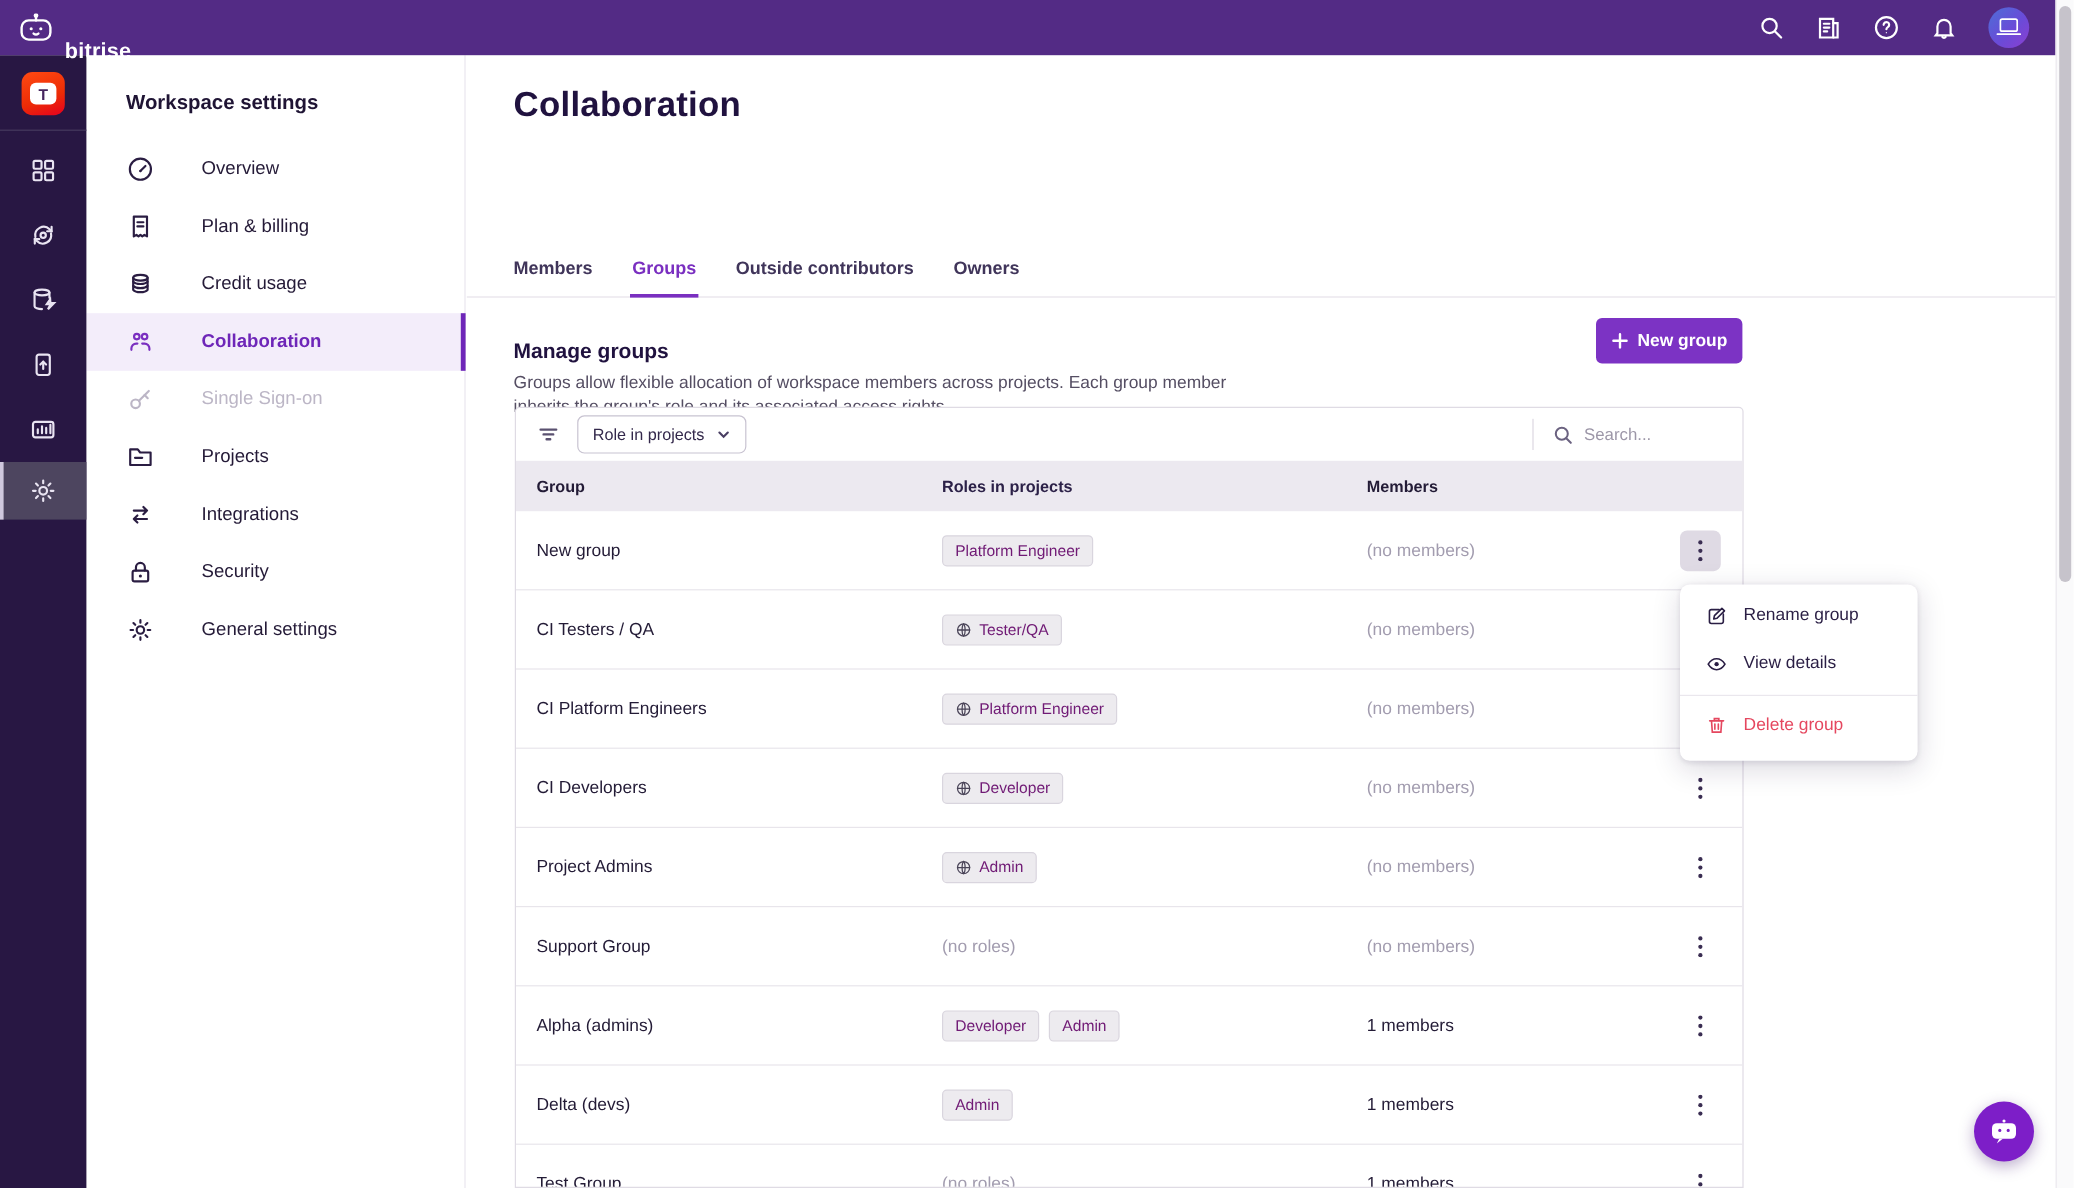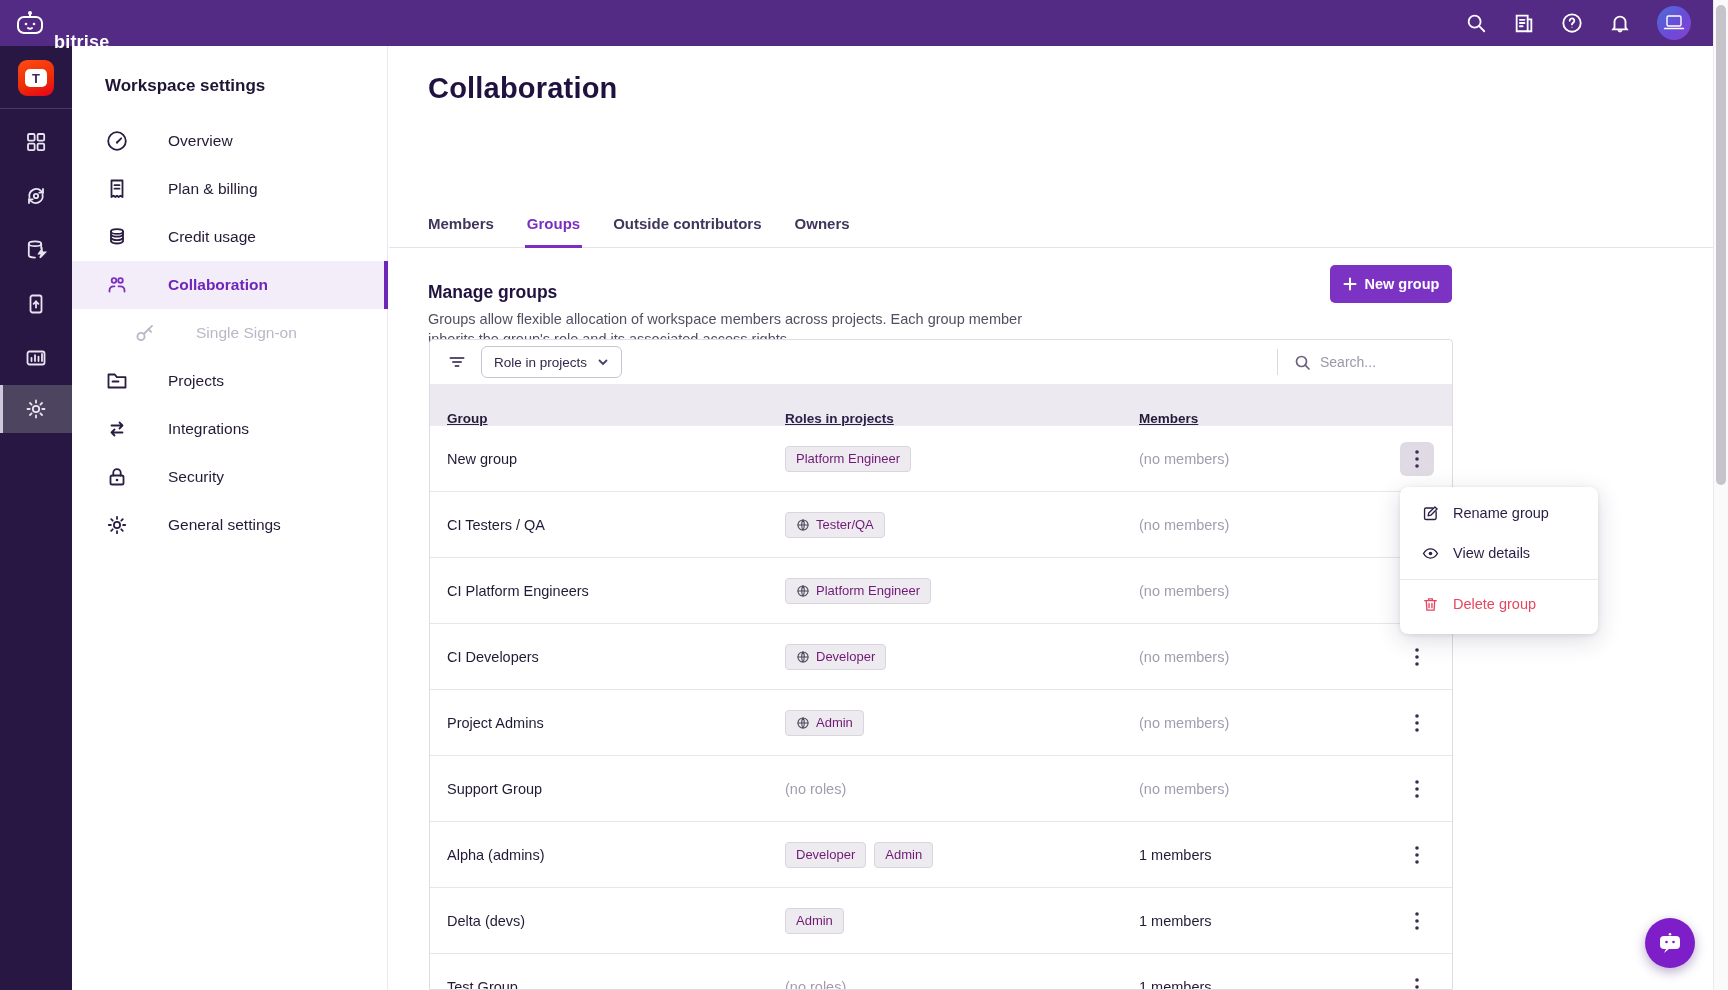--- a/index.html
+++ b/index.html
@@ -29,21 +29,21 @@
   .sidebar { position:absolute; left:72px; top:46px; width:316px; height:944px; background:#fff; border-right:1px solid #eae7ee; z-index:20; }
   .sidebar-title { font-size:17px; font-weight:bold; color:#1f1434; padding:30px 0 0 33px; }
   .side-list { margin-top:21px; }
   .side-item { height:48px; display:flex; align-items:center; gap:39px; padding-left:33px; cursor:pointer; position:relative; }
   .side-item .s-icon { width:24px; height:24px; color:#2a1d42; flex:0 0 auto; }
   .side-item .s-label { font-size:15.5px; color:#241a37; }
   .side-item.active { background:#f3edfa; }
   .side-item.active .s-label { color:#6e26b8; font-weight:bold; }
   .side-item.active .s-icon { color:#7a2fc0; }
   .side-item.active::after { content:""; position:absolute; right:-1px; top:0; bottom:0; width:4px; background:#6e26b8; }
-  .side-item.disabled { cursor:default;margin-left:28px; }
+  .side-item.disabled { cursor:default; }
   .side-item.disabled .s-label, .side-item.disabled .s-icon { color:#bcb6c6; }
 
   
   .main { position:absolute; left:389px; top:46px; width:1324px; height:944px; background:#fff; }
   .page-title { position:absolute; left:39px; top:26px; font-size:29px; font-weight:bold; color:#20123f; letter-spacing:.2px; }
 
   .tabs { position:absolute; left:39px; top:120px; display:flex; gap:33px; height:82px; align-items:flex-end; }
   .tabs-border { position:absolute; left:0; top:201px; width:1324px; height:1px; background:#e6e2ea; }
   .tab { font-size:15px; font-weight:bold; color:#40355a; padding-bottom:16px; cursor:pointer; position:relative; }
   .tab.active { color:#7a2fc0; }
@@ -59,21 +59,21 @@
   .filter-bar { height:44px; display:flex; align-items:center; position:relative; }
   .funnel { margin-left:18px; width:18px; height:18px; color:#5a5170; cursor:pointer; }
   .dropdown { margin-left:15px; height:32px; border:1px solid #c8c3d1; border-radius:6px; background:#fff; display:flex; align-items:center; gap:10px; padding:0 12px; font-size:13.5px; color:#33284b; cursor:pointer; font-family:inherit; }
   .dropdown svg { width:12px; height:12px; color:#4a3f63; }
   .search-zone { position:absolute; right:0; top:0; height:44px; display:flex; align-items:center; }
   .search-divider { width:1px; height:26px; background:#dcd8e1; margin-right:16px; }
   .search-zone svg { width:17px; height:17px; color:#6b6280; margin-right:9px; }
   .search-input { border:none; outline:none; width:118px; font-size:14px; color:#33284b; font-family:inherit; margin-right:14px; }
   .search-input::placeholder { color:#9d97a8; }
 
-  .thead { height:42px; background:#ece9f0; display:flex; align-items:flex-end; font-size:13.5px; font-weight:bold; color:#2c2148;text-decoration:underline; }
+  .thead { height:42px; background:#ece9f0; display:flex; align-items:center; font-size:13.5px; font-weight:bold; color:#2c2148; }
   .trow { height:66px; display:flex; align-items:center; border-bottom:1px solid #e8e5eb; font-size:14.5px; position:relative; }
   .col-group { width:355px; padding-left:17px; color:#231b36; }
   .col-roles { width:354px; display:flex; gap:8px; align-items:center; }
   .col-members { width:230px; color:#231b36; }
   .muted { color:#a29caf; }
   .chip { height:26px; display:inline-flex; align-items:center; gap:6px; padding:0 10px; background:#edebef; border:1px solid #d9d5de; border-radius:4px; font-size:13px; color:#701a75; white-space:nowrap; }
   .chip svg { width:14px; height:14px; color:#4a4458; }
   .kebab { position:absolute; right:18px; width:34px; height:34px; border:none; background:transparent; border-radius:6px; display:flex; align-items:center; justify-content:center; cursor:pointer; color:#3a2d52; }
   .kebab.open { background:#dfdae4; }
 

